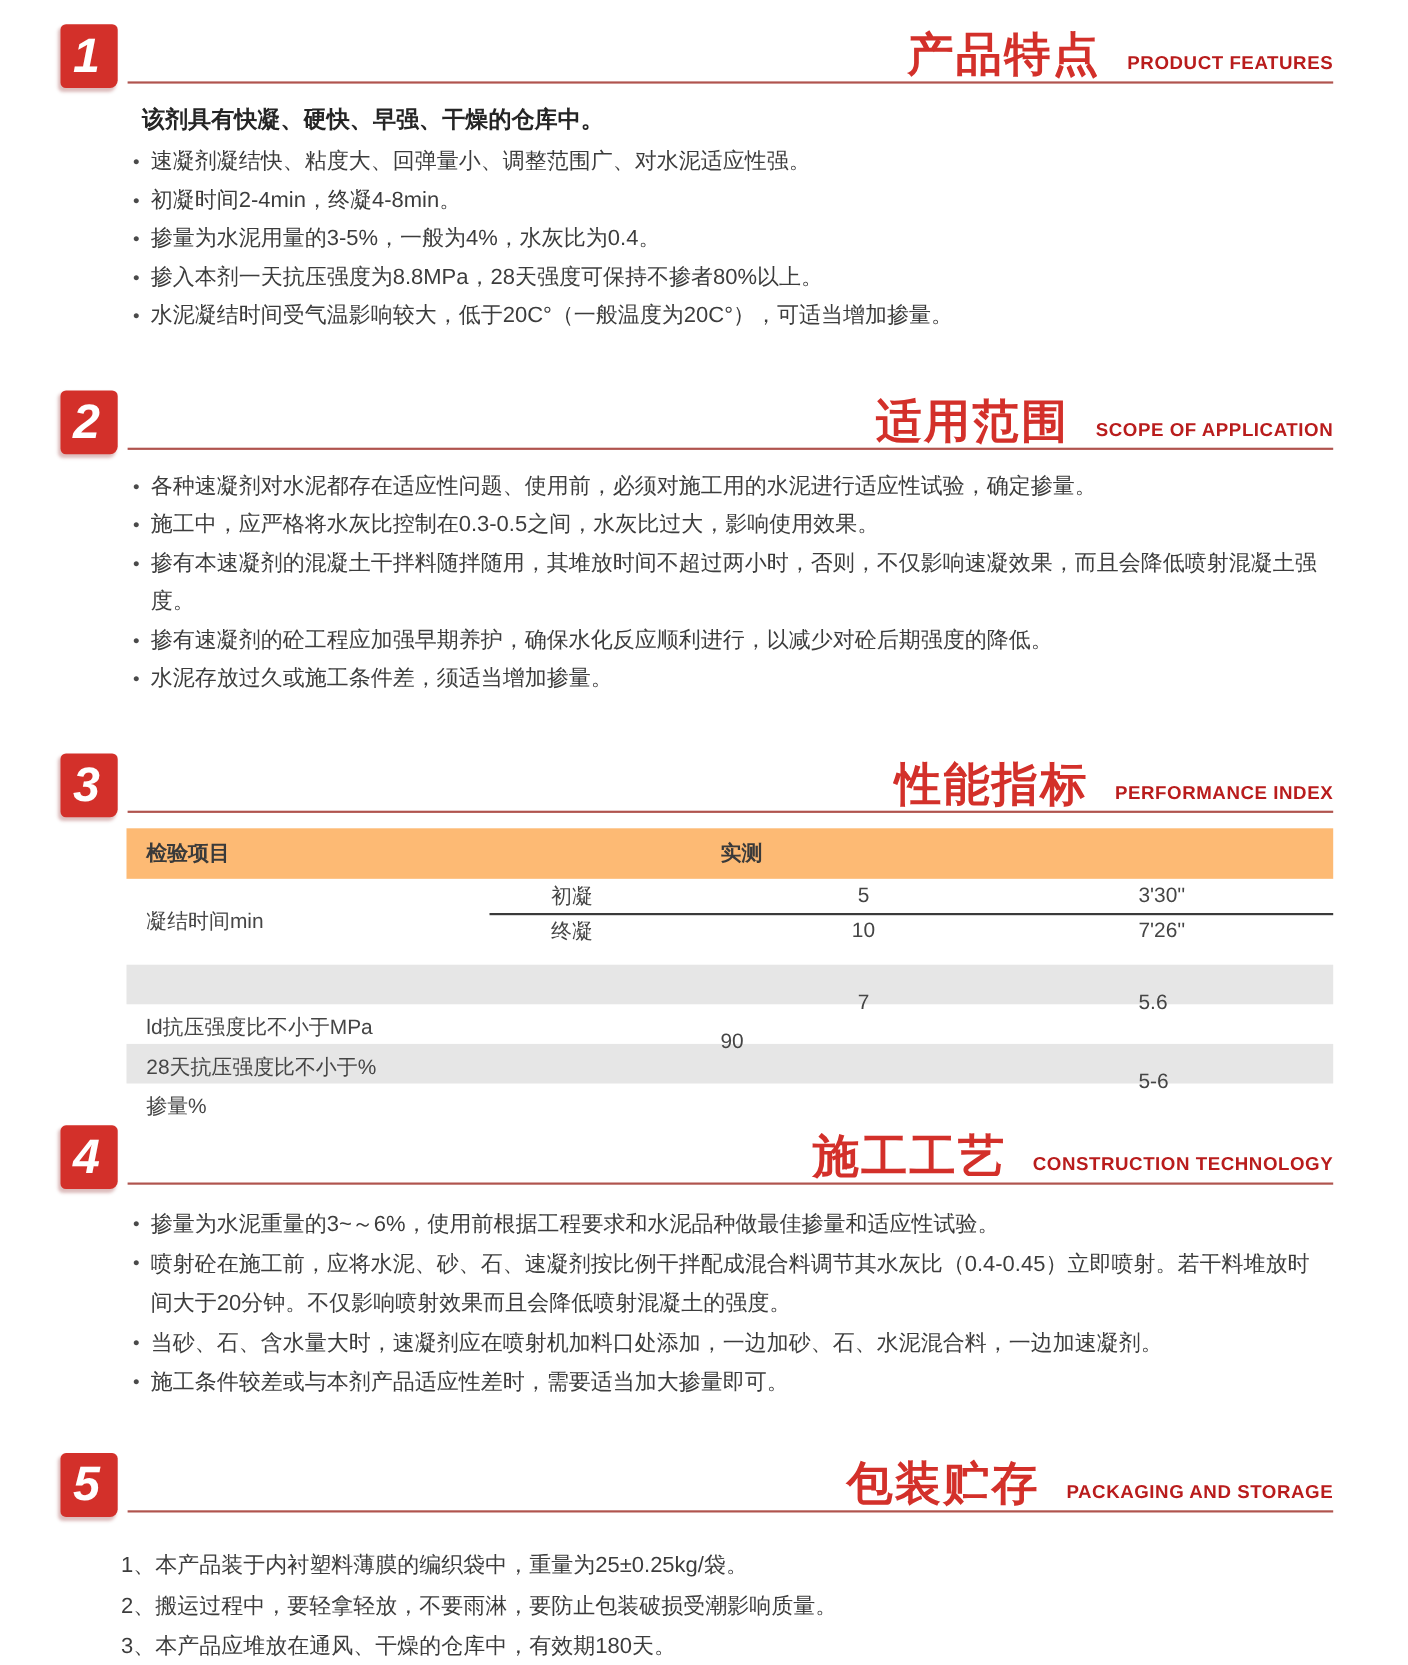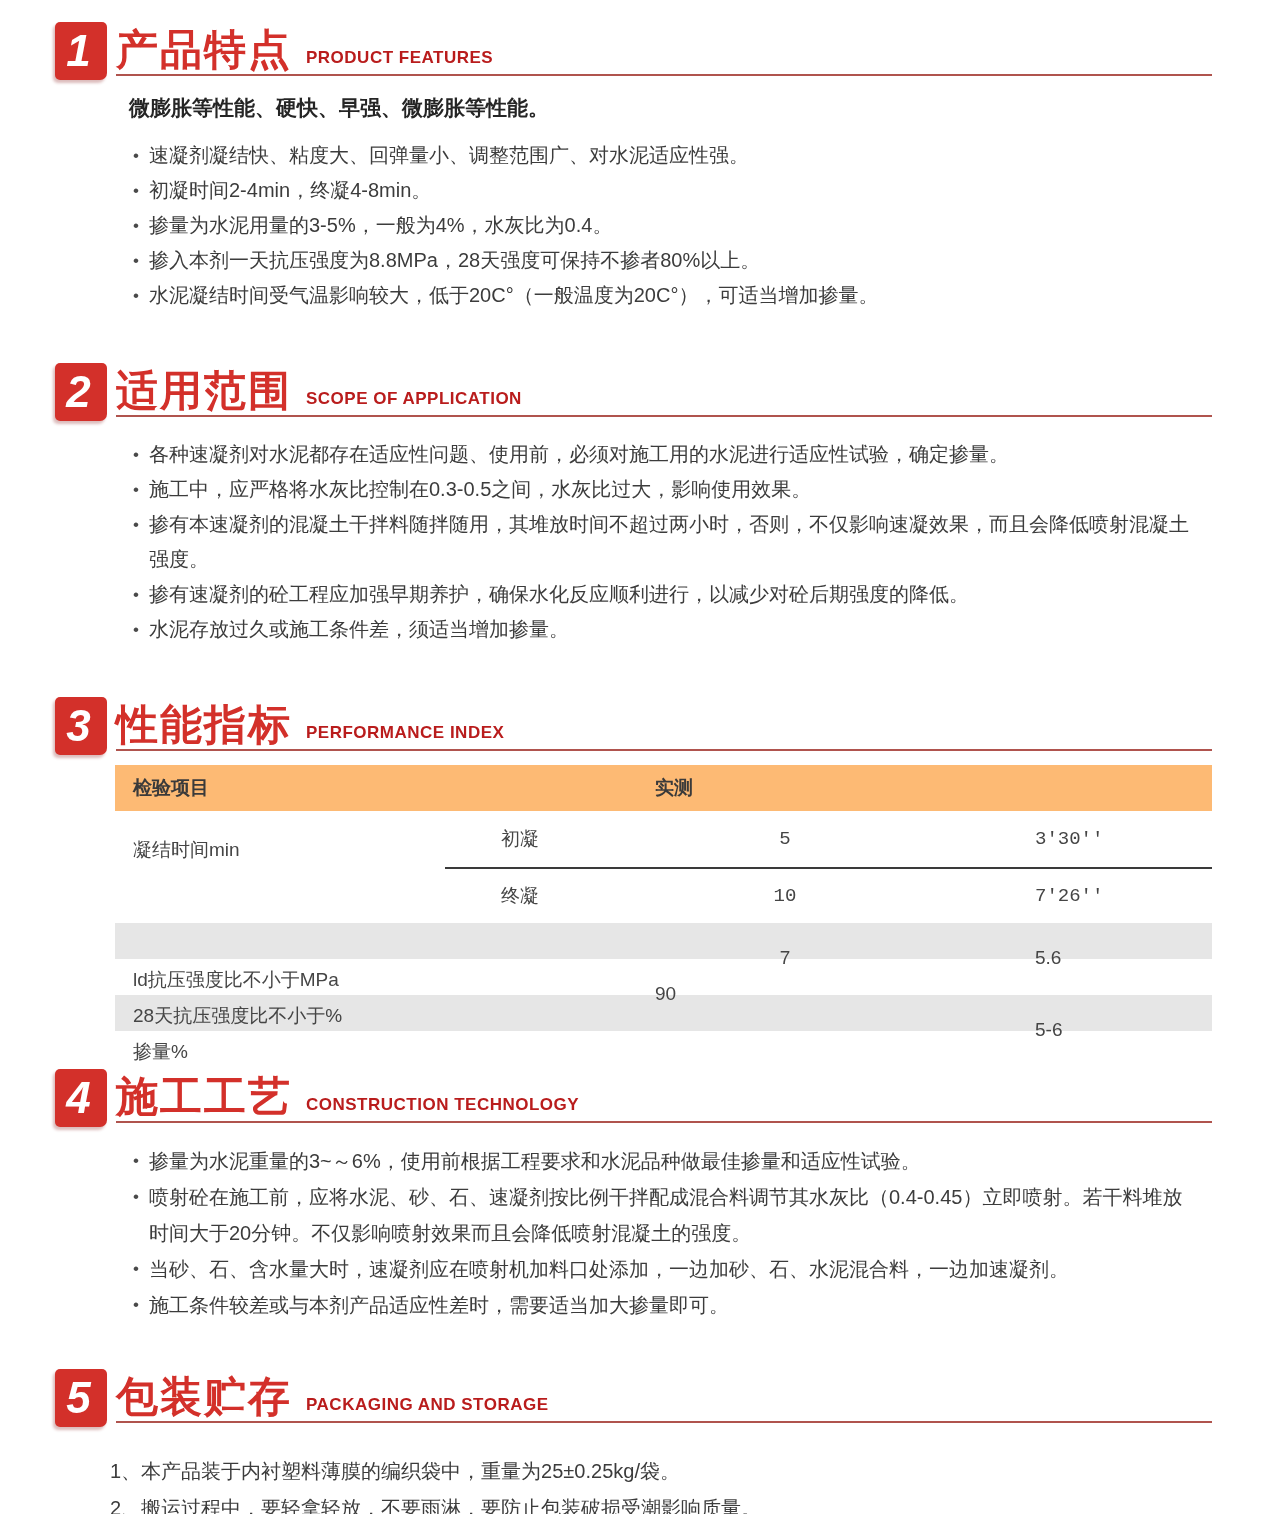--- a/index.html
+++ b/index.html
@@ -20,37 +20,38 @@
     color: #fff;
     font-size: 44px; font-weight: bold; font-style: italic;
     display: flex; align-items: center; justify-content: center;
     padding-right: 5px;
     box-shadow: -2px 3px 3px rgba(130, 15, 15, 0.28);
     flex: 0 0 auto;
   }
   .hdr-line {
     flex: 1; margin-left: 9px;
     height: 54px;
-    display: flex; align-items: flex-end; gap: 14px;
+    display: flex; align-items: flex-end; gap: 24px;
     border-bottom: 2px solid #b0544e;
     padding-bottom: 3px;
+    justify-content: flex-end;
   }
   .sec-title {
     font-size: 42px; font-weight: bold; color: #d3302a;
     line-height: 1; letter-spacing: 2px;
   }
   .sec-sub {
     font-size: 17px; font-weight: bold; color: #b91c1c;
     letter-spacing: 0.5px; padding-bottom: 3px;
   }
 
   
   .content { margin-left: 60px; }
   .intro { font-size: 21px; font-weight: bold; color: #252525; margin: 14px 0 8px 14px; }
-  ul.bullets { list-style: none; margin: 16px; padding: 0; }
+  ul.bullets { list-style: none; margin: 4px; padding: 0; }
   ul.bullets li {
     position: relative; padding-left: 18px;
     font-size: 20px; line-height: 35px; color: #3c3c3c;
   }
   ul.bullets li::before {
     content: "\2022";
     position: absolute; left: 2px; top: 0;
     font-size: 17px; color: #4a4a4a;
   }
   .s4 ul.bullets li { line-height: 36px; }
@@ -76,21 +77,21 @@
     font-weight: 600; color: #3a3a3a;
   }
   .cell-item { padding-left: 18px; }
   .cell-std  { text-align: center; }
   .cell-meas { padding-left: 60px; }
 
   .t-split { display: grid; grid-template-columns: 330px 1fr; background: #fff; }
   .t-split .label { display: flex; align-items: center; padding-left: 18px; height: 78px; }
   .t-sub {
     display: grid; grid-template-columns: 150px 380px 1fr;
-    height: 56px; align-items: center; font-family: Liberation Mono, monospace;
+    height: 31px; align-items: center;
   }
   .t-sub.second { border-top: 2px solid #3a3a3a; }
   .t-sub .sub { text-align: center; }
 
   .t-row {
     display: grid; grid-template-columns: 330px 150px 380px 1fr;
     height: 36px; align-items: center;
   }
   .t-row .label { grid-column: 1 / 3; padding-left: 18px; margin-top: 44px; }
   .t-row.gray { background: #e6e6e6; }
@@ -102,21 +103,21 @@
 
   <div class="section sec1">
     <div class="sec-header">
       <div class="badge">1</div>
       <div class="hdr-line">
         <span class="sec-title">产品特点</span>
         <span class="sec-sub">PRODUCT FEATURES</span>
       </div>
     </div>
     <div class="content">
-      <div class="intro">微膨胀等性能、硬快、早强、微膨胀等性能。</div>
+      <div class="intro">该剂具有快凝、硬快、早强、干燥的仓库中。</div>
       <ul class="bullets">
         <li>速凝剂凝结快、粘度大、回弹量小、调整范围广、对水泥适应性强。</li>
         <li>初凝时间2-4min，终凝4-8min。</li>
         <li>掺量为水泥用量的3-5%，一般为4%，水灰比为0.4。</li>
         <li>掺入本剂一天抗压强度为8.8MPa，28天强度可保持不掺者80%以上。</li>
         <li>水泥凝结时间受气温影响较大，低于20C°（一般温度为20C°），可适当增加掺量。</li>
       </ul>
     </div>
   </div>
 

